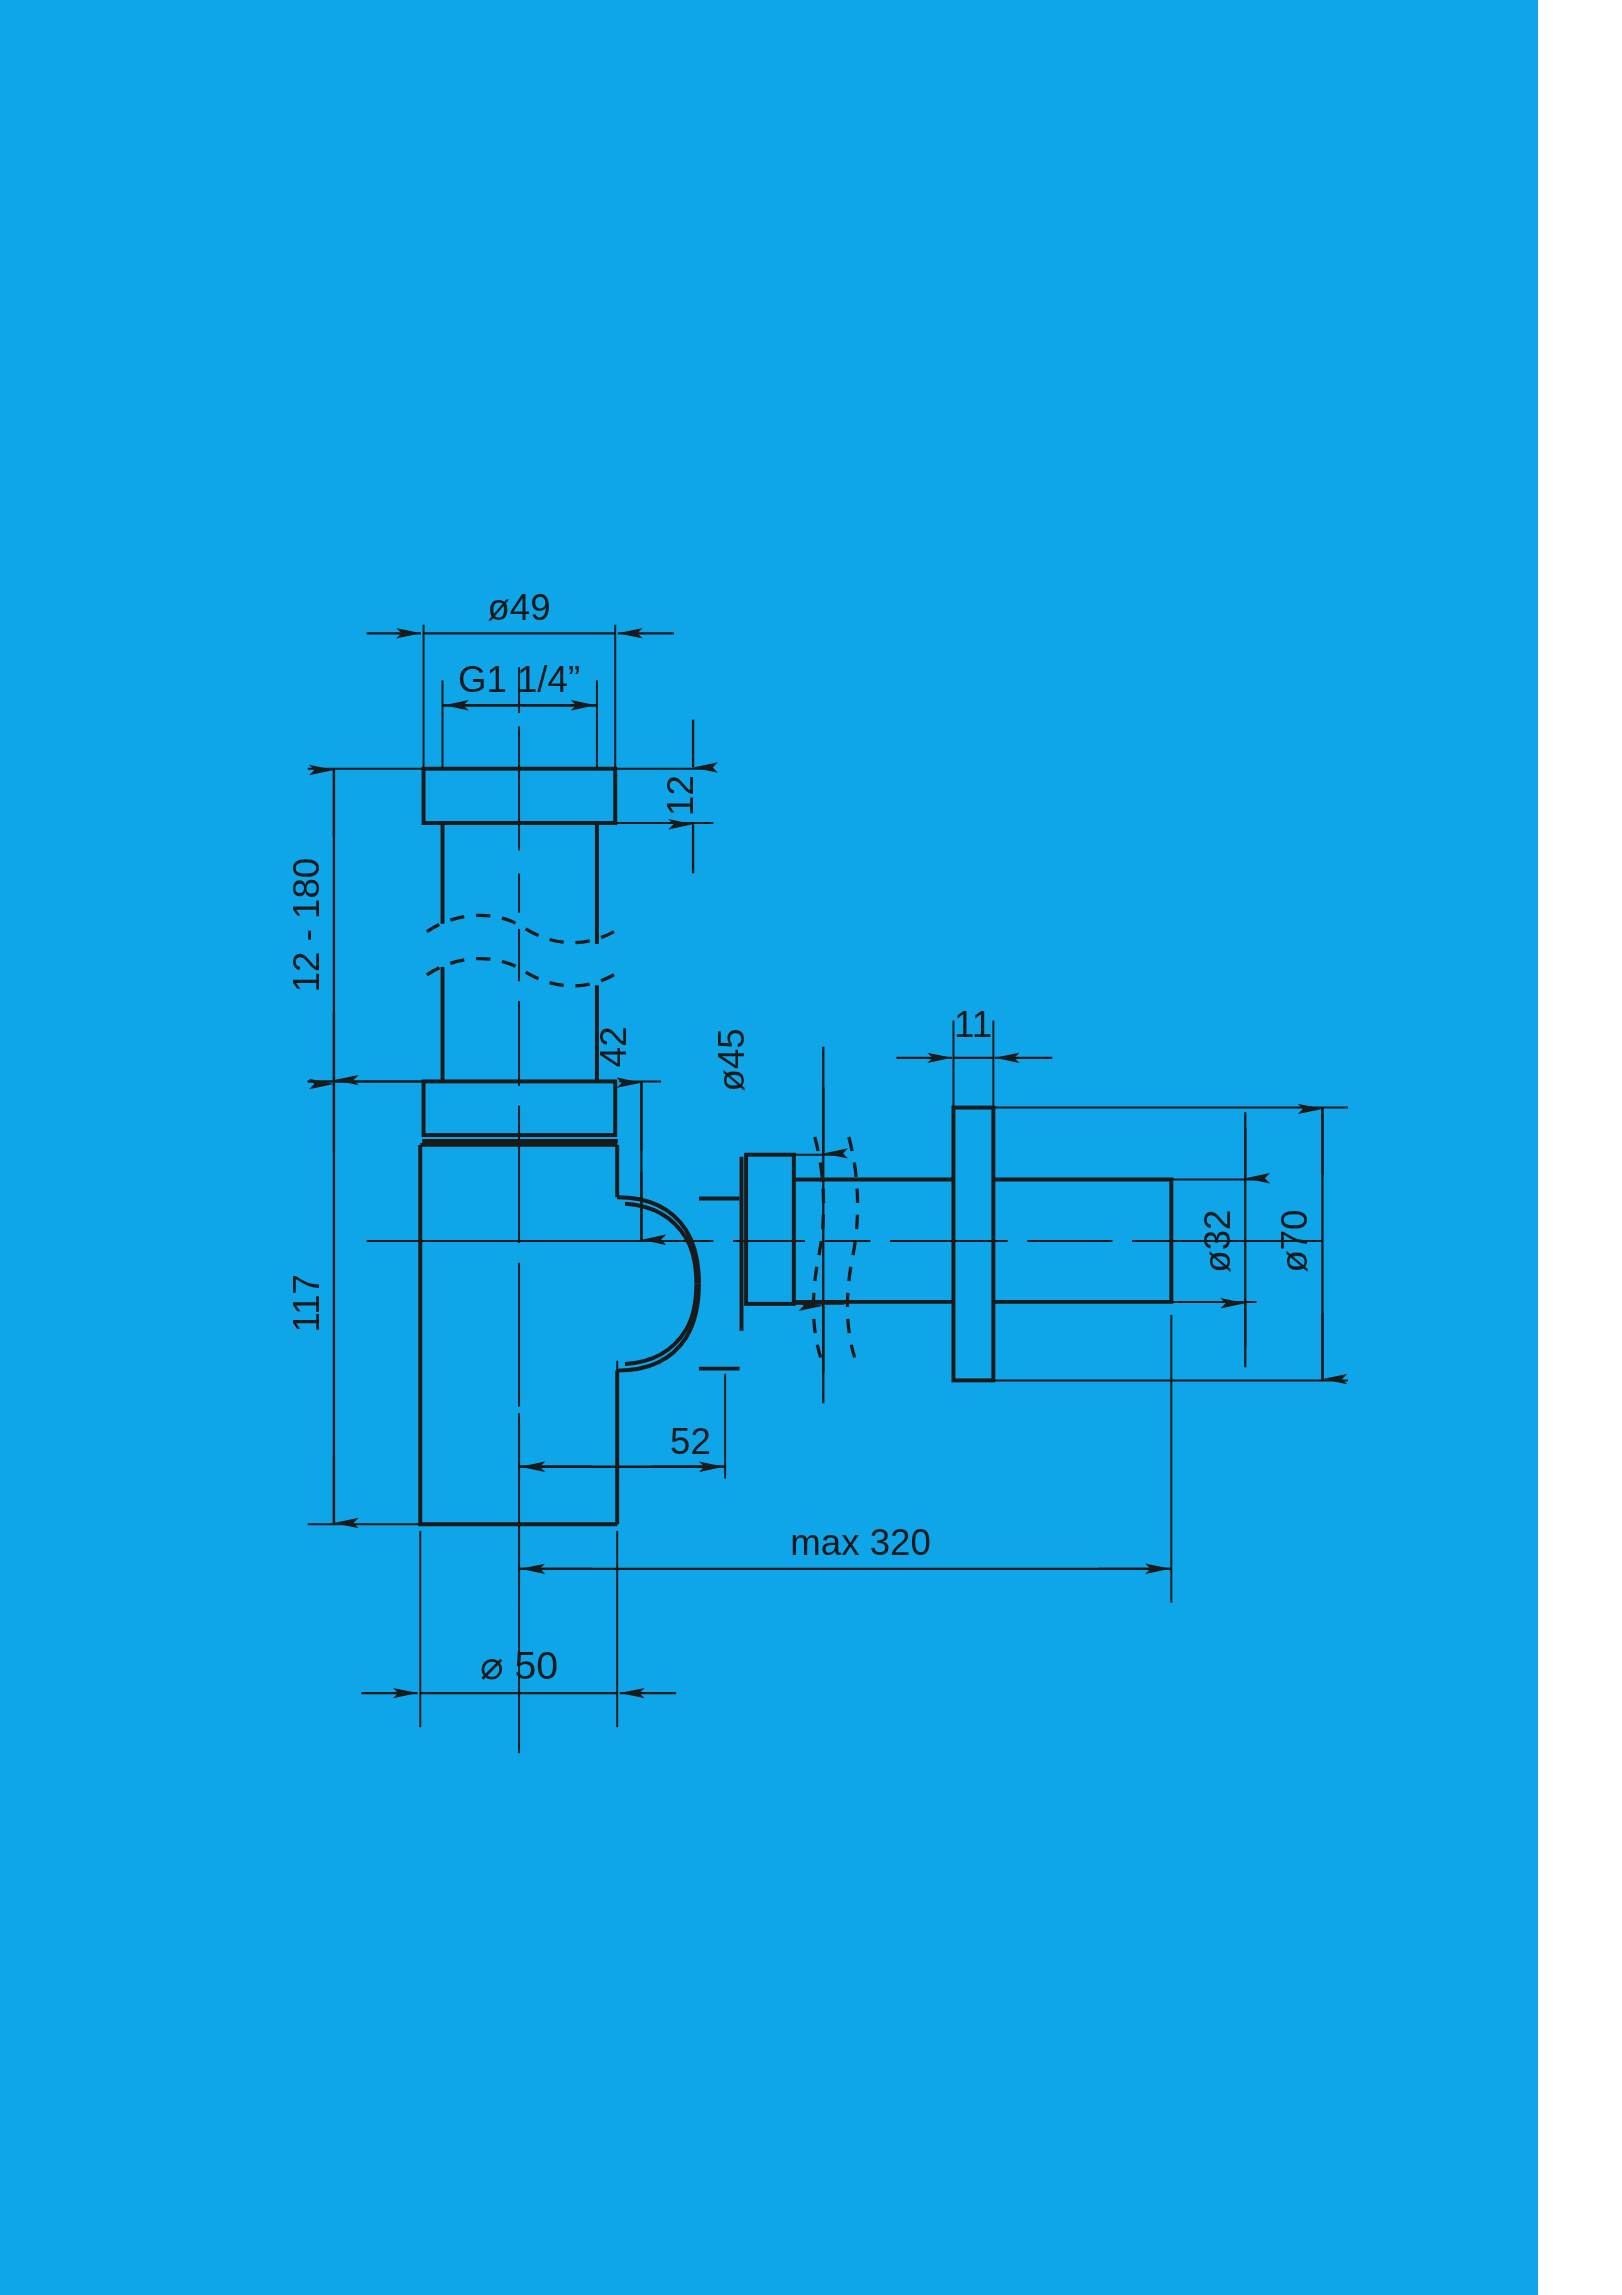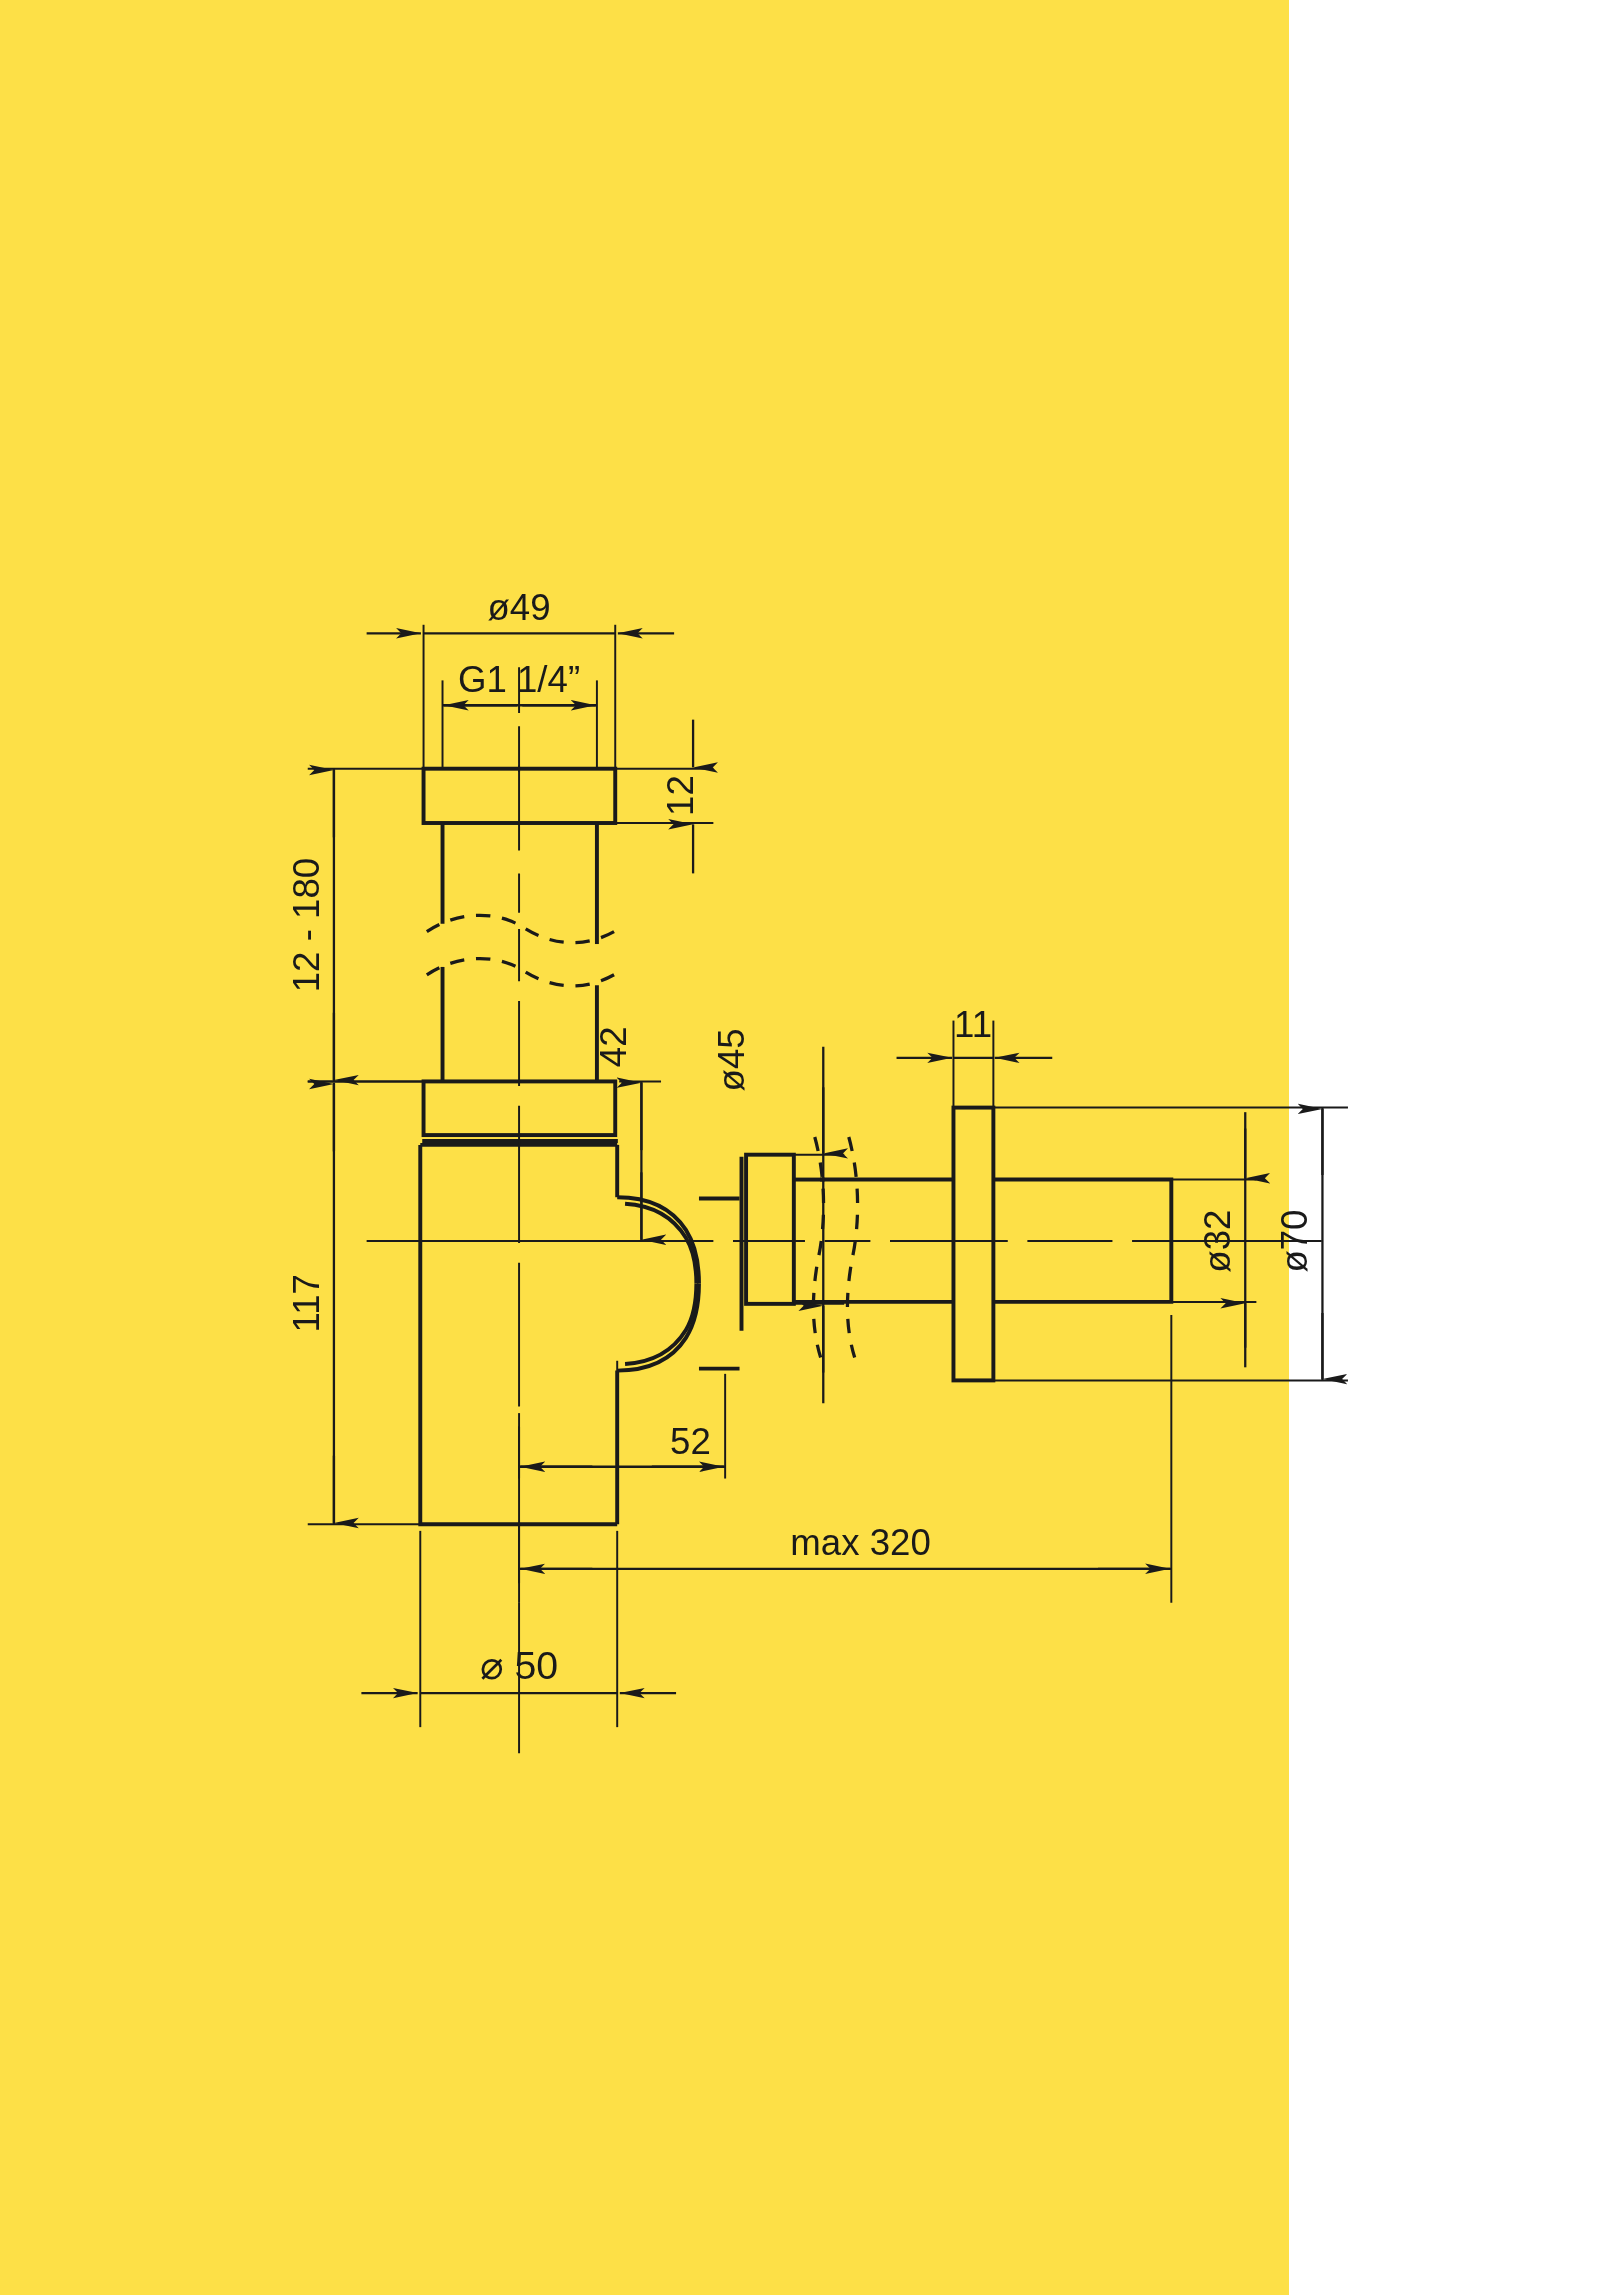--- a/index.html
+++ b/index.html
@@ -8,23 +8,24 @@
     background: #ffffff;
   }
   body {
     width: 1623px;
     height: 2295px;
     font-family: "Liberation Sans", sans-serif;
     overflow: hidden;
   }
   #drawing-root {
     position: relative;
-    width: 1289px;
+    width: 1510px;
     height: 2295px;
-    background: #fde047;
+    background: #0ea5e9;
+    padding-left: 28px;
   }
   #tech-svg {
     position: absolute;
     left: 0;
     top: 0;
     width: 1623px;
     height: 2295px;
     display: block;
   }
   .dim-text {

